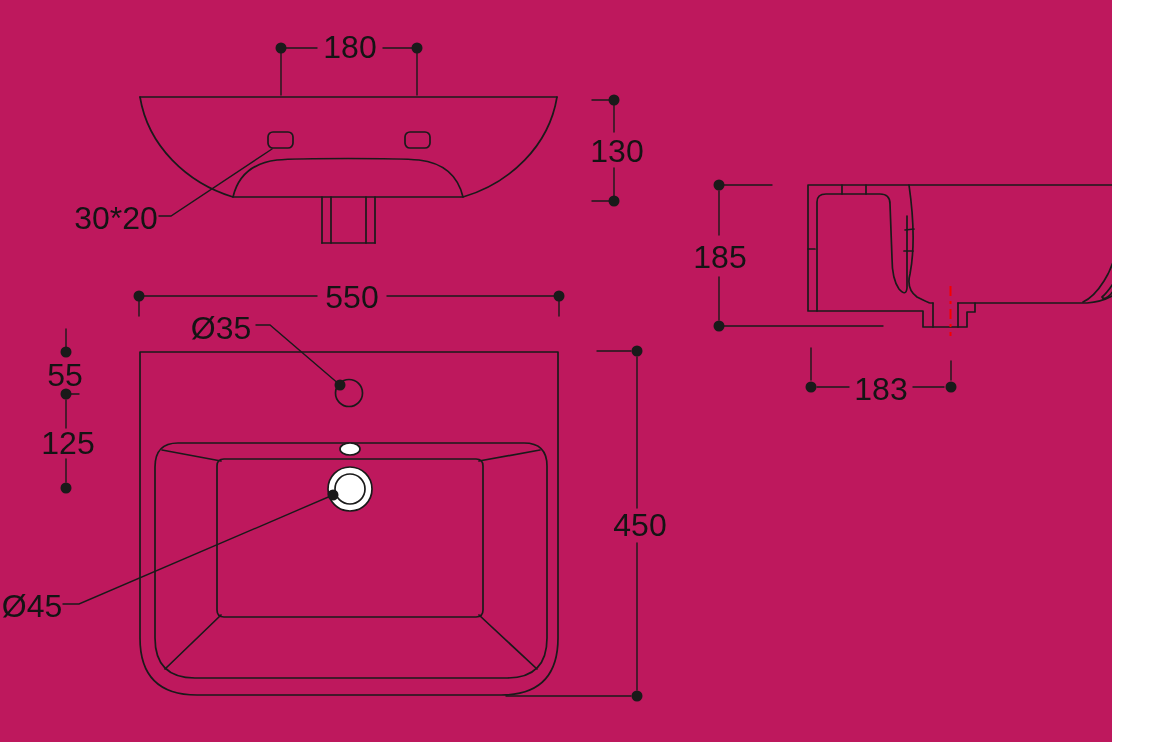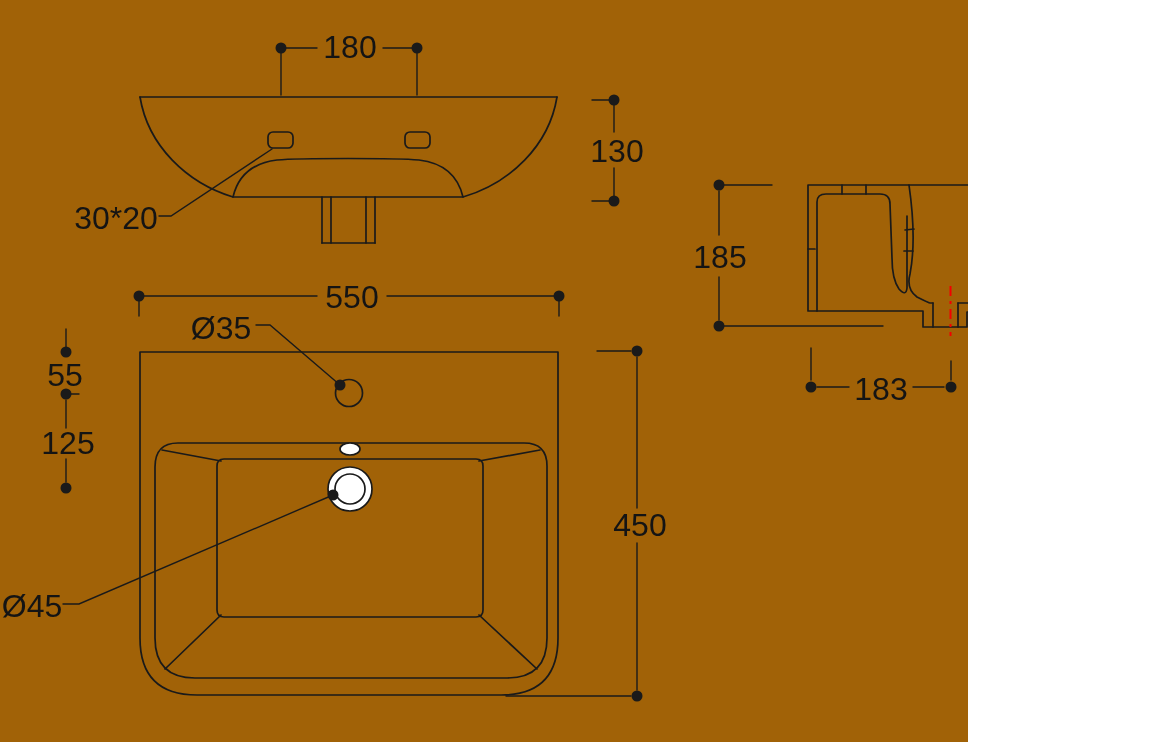--- a/index.html
+++ b/index.html
@@ -1,16 +1,16 @@
 <!DOCTYPE html>
 <html><head>
 <meta charset="utf-8">
 <style>
   html,body{margin:0;padding:0;background:#ffffff;}
-  .stage{position:relative;width:968px;height:742px;background:#a16207;overflow:hidden;
+  .stage{position:relative;width:1112px;height:742px;background:#be185d;overflow:hidden;
          font-family:"Liberation Sans",sans-serif;}
   svg{position:absolute;left:0;top:0;}
   .ln{stroke:#1a1a1a;fill:none;stroke-width:1.7;stroke-linecap:round;stroke-linejoin:round;}
   .lnw{stroke:#1a1a1a;fill:#ffffff;stroke-width:1.7;stroke-linejoin:round;}
   .dim{stroke:#1a1a1a;fill:none;stroke-width:1.4;stroke-linecap:round;}
   .dot{fill:#1a1a1a;stroke:none;}
   .lbl{font-family:"Liberation Sans",sans-serif;font-size:32px;fill:#141414;text-anchor:middle;}
   .cl{fill:none;stroke-width:2;stroke-dasharray:10 5 3 5;}
 </style>
 </head>

